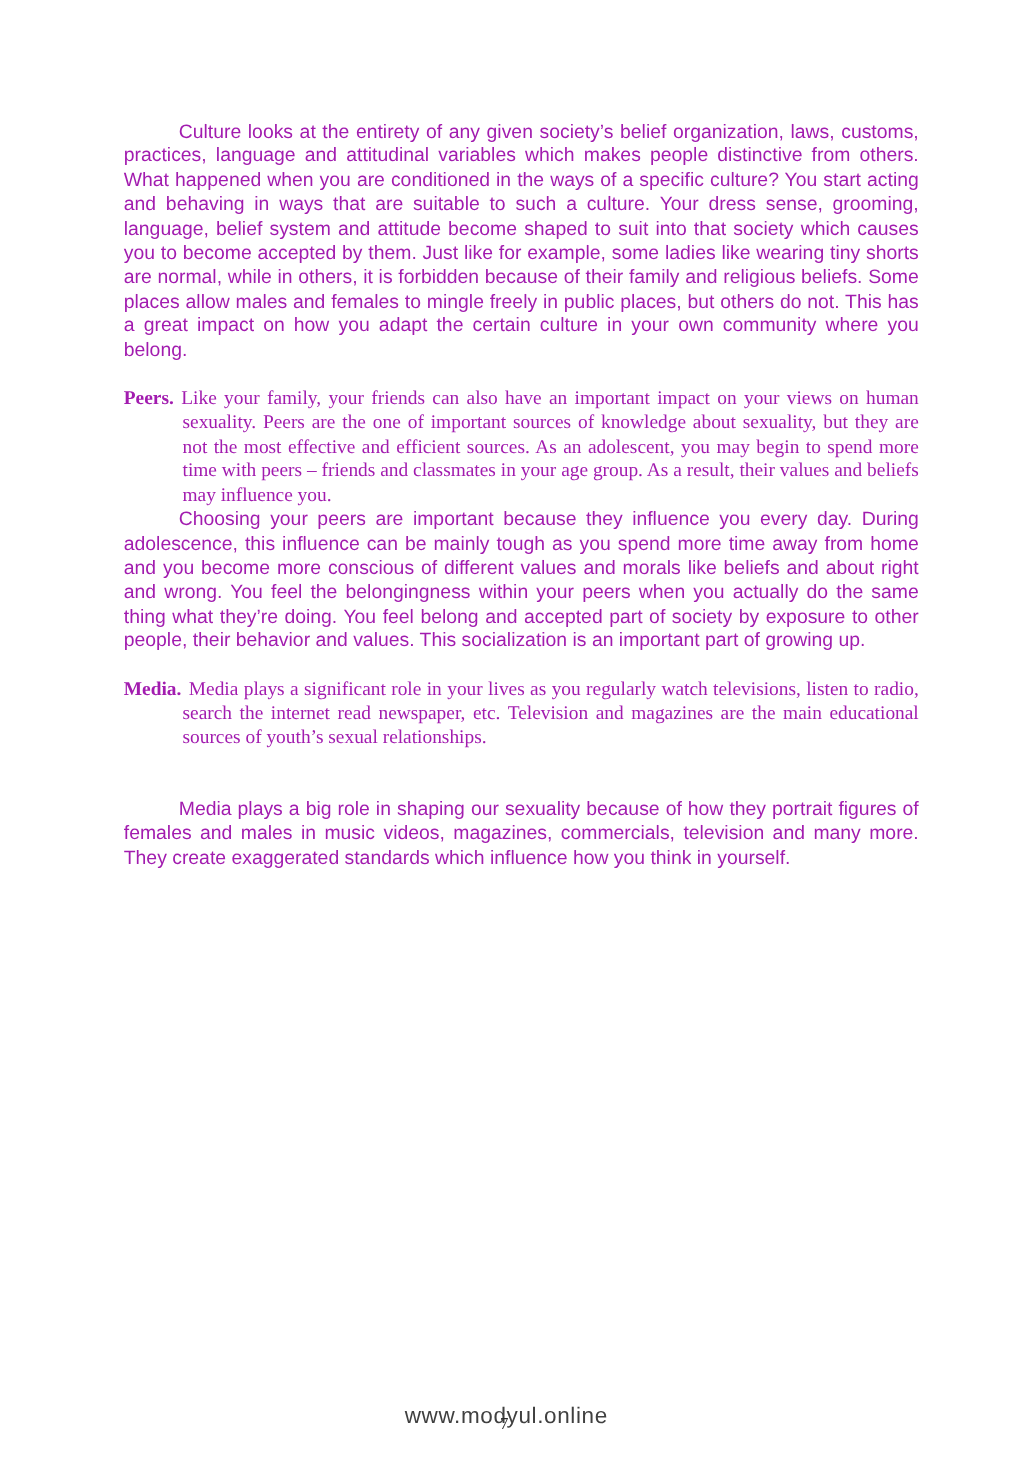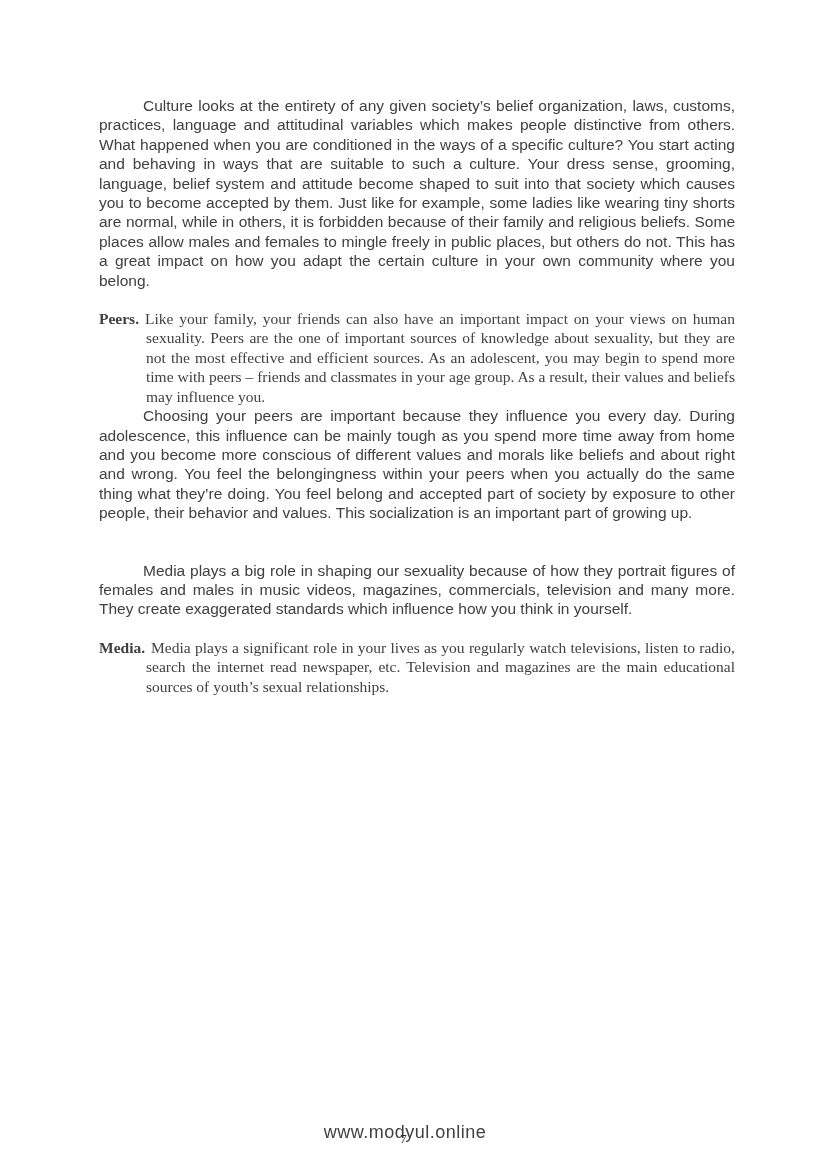--- a/index.html
+++ b/index.html
@@ -18,21 +18,21 @@
     background: #ffffff;
     overflow: hidden;
   }
   .content {
     position: absolute;
     left: 99px;
     top: 96px;
     width: 636px;
     font-size: 15.5px;
     line-height: 19.4px;
-    color: #404040;
+    color: #a21caf;
     text-align: justify;
   }
   .para { margin: 0; }
   .para.indent { text-indent: 44px; }
   .para.hang { padding-left: 47px; text-indent: -47px; }
   .para-label { font-weight: 700; margin-right: 6px; }
   .gap-19 { margin-top: 19px; font-family: Liberation Serif, serif; }
   .gap-18 { }
   .gap-38 { margin-top: 38px; }
   .watermark {
@@ -60,23 +60,23 @@
 <div class="page">
 
   <div class="content">
 
     <p class="para indent">Culture looks at the entirety of any given society’s belief organization, laws, customs, practices, language and attitudinal variables which makes people distinctive from others. What happened when you are conditioned in the ways of a specific culture? You start acting and behaving in ways that are suitable to such a culture. Your dress sense, grooming, language, belief system and attitude become shaped to suit into that society which causes you to become accepted by them. Just like for example, some ladies like wearing tiny shorts are normal, while in others, it is forbidden because of their family and religious beliefs. Some places allow males and females to mingle freely in public places, but others do not. This has a great impact on how you adapt the certain culture in your own community where you belong.</p>
 
     <p class="para hang gap-19"><span class="para-label">Peers.</span><span>Like your family, your friends can also have an important impact on your views on human sexuality. Peers are the one of important sources of knowledge about sexuality, but they are not the most effective and efficient sources. As an adolescent, you may begin to spend more time with peers – friends and classmates in your age group. As a result, their values and beliefs may influence you.</span></p>
 
     <p class="para indent gap-18">Choosing your peers are important because they influence you every day. During adolescence, this influence can be mainly tough as you spend more time away from home and you become more conscious of different values and morals like beliefs and about right and wrong. You feel the belongingness within your peers when you actually do the same thing what they’re doing. You feel belong and accepted part of society by exposure to other people, their behavior and values. This socialization is an important part of growing up.</p>
 
+    <p class="para hang gap-19"><span class="para-label">Media.</span><span>Media plays a significant role in your lives as you regularly watch televisions, listen to radio, search the internet read newspaper, etc. Television and magazines are the main educational sources of youth’s sexual relationships.</span></p>
+
     <p class="para indent gap-38">Media plays a big role in shaping our sexuality because of how they portrait figures of females and males in music videos, magazines, commercials, television and many more. They create exaggerated standards which influence how you think in yourself.</p>
-
-    <p class="para hang gap-19"><span class="para-label">Media.</span><span>Media plays a significant role in your lives as you regularly watch televisions, listen to radio, search the internet read newspaper, etc. Television and magazines are the main educational sources of youth’s sexual relationships.</span></p>
 
   </div>
 
   <span class="watermark">www.modyul.online</span>
 
   <span class="page-number">7</span>
 
 </div>
 
 </body></html>

